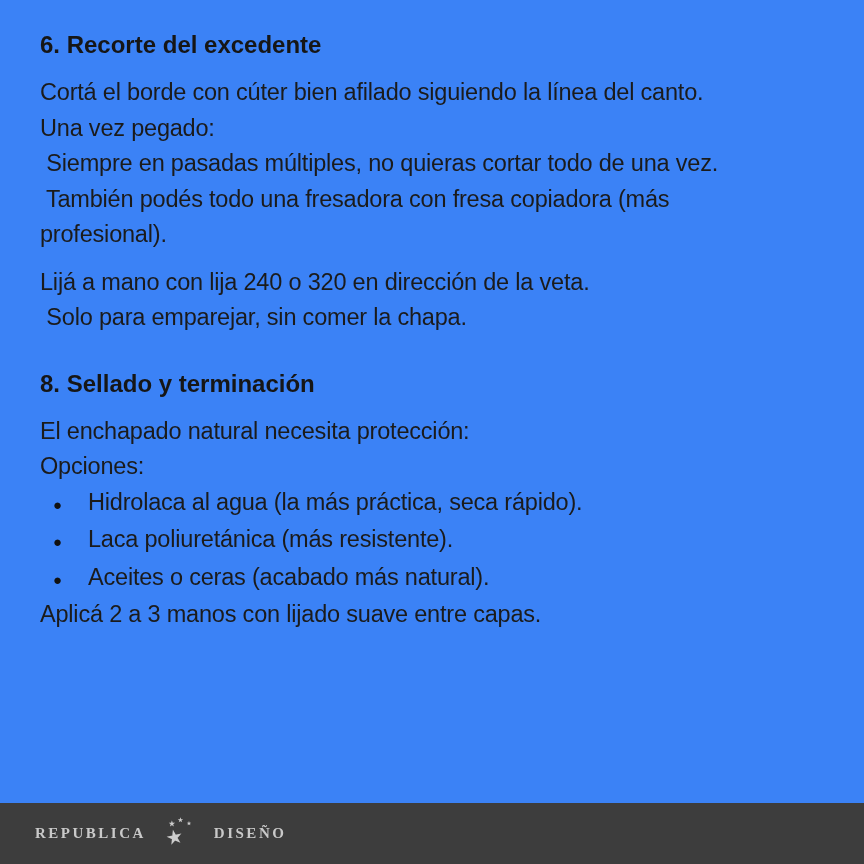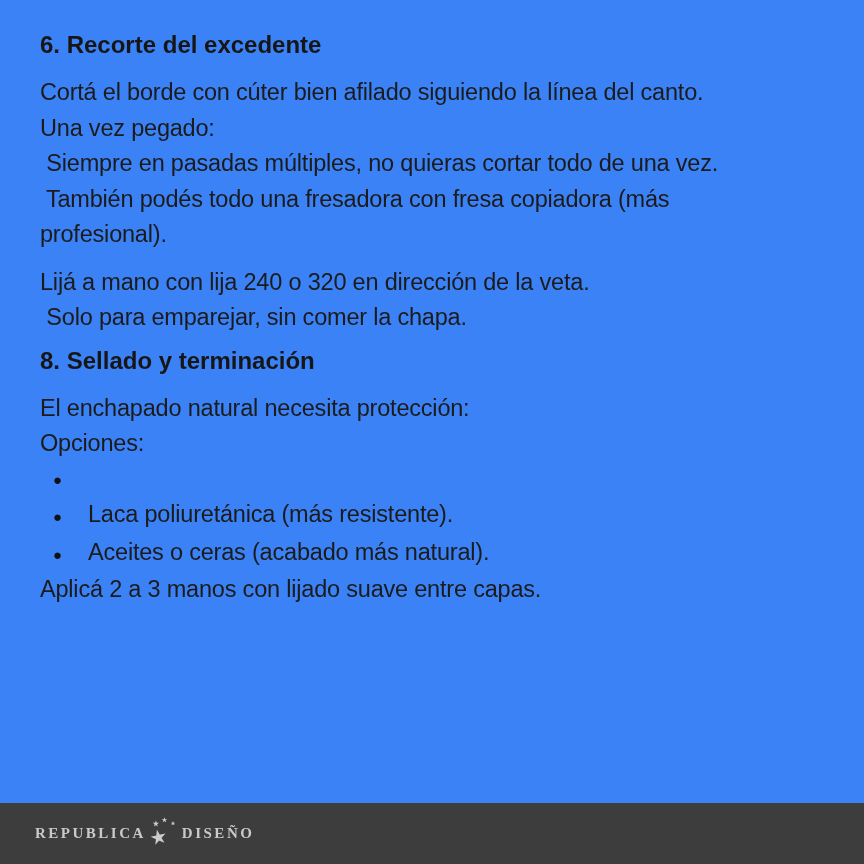--- a/index.html
+++ b/index.html
@@ -24,21 +24,21 @@
     line-height: 36px;
     font-weight: bold;
     margin: 0;
     white-space: pre;
     color: #161616;
   }
   .sec-heading.gap-after {
     margin-bottom: 12px;
   }
   .section-7 { margin-top: 12px; }
-  .section-8 { margin-top: 7px; }
+  .section-8 { margin-top: 30px; }
   .line {
     font-size: 23.5px;
     line-height: 35.5px;
     letter-spacing: -0.2px;
     white-space: pre;
   }
   .bullet-row {
     display: flex;
     align-items: baseline;
     line-height: 35.5px;
@@ -70,20 +70,21 @@
     box-sizing: border-box;
   }
   .logo {
     display: flex;
     align-items: center;
     font-family: "Liberation Serif", serif;
     font-size: 15px;
     font-weight: 600;
     letter-spacing: 2.5px;
     color: #c9c9c9;
+    gap: 16px;
   }
   .star-cluster {
     position: relative;
     width: 30px;
     height: 34px;
     display: inline-block;
     margin: 0 2px 0 4px;
     flex: 0 0 auto;
   }
   .star-cluster .star {
@@ -117,20 +118,21 @@
       <div class="line"> Solo para emparejar, sin comer la chapa.</div>
     </div>
 
     <div class="section section-8">
       <div class="sec-heading gap-after">8. Sellado y terminación</div>
       <div class="line">El enchapado natural necesita protección:</div>
       <div class="line">Opciones:</div>
 
       <div class="bullet-row">
         <span class="bullet-dot">●</span>
+        <span class="bullet-text">Hidrolaca al agua (la más práctica, seca rápido).</span>
       </div>
       <div class="bullet-row">
         <span class="bullet-dot">●</span>
         <span class="bullet-text">Laca poliuretánica (más resistente).</span>
       </div>
       <div class="bullet-row">
         <span class="bullet-dot">●</span>
         <span class="bullet-text">Aceites o ceras (acabado más natural).</span>
       </div>
 

